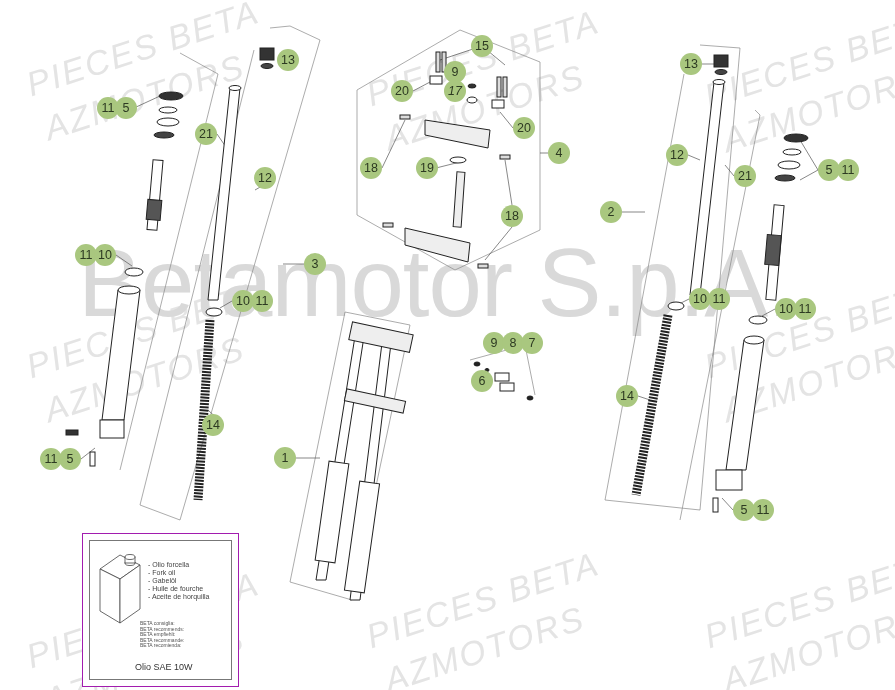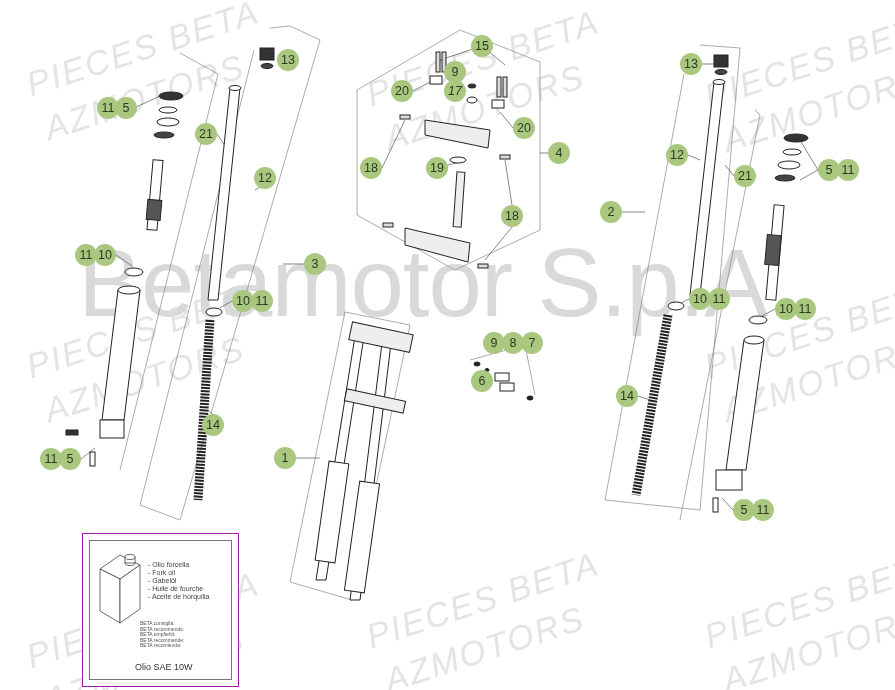--- a/index.html
+++ b/index.html
@@ -188,21 +188,21 @@
   <div class="badge" style="left:202px;top:414px;">14</div>
   <div class="badge" style="left:40px;top:448px;">11</div>
   <div class="badge" style="left:59px;top:448px;">5</div>
   <div class="badge" style="left:274px;top:447px;">1</div>
   <div class="badge" style="left:471px;top:35px;">15</div>
   <div class="badge" style="left:444px;top:61px;">9</div>
   <div class="badge" style="left:444px;top:80px;font-style:italic;">17</div>
   <div class="badge" style="left:391px;top:80px;">20</div>
   <div class="badge" style="left:513px;top:117px;">20</div>
   <div class="badge" style="left:360px;top:157px;">18</div>
-  <div class="badge" style="left:426px;top:157px;">19</div>
+  <div class="badge" style="left:416px;top:157px;">19</div>
   <div class="badge" style="left:548px;top:142px;">4</div>
   <div class="badge" style="left:501px;top:205px;">18</div>
   <div class="badge" style="left:483px;top:332px;">9</div>
   <div class="badge" style="left:502px;top:332px;">8</div>
   <div class="badge" style="left:521px;top:332px;">7</div>
   <div class="badge" style="left:471px;top:370px;">6</div>
   <div class="badge" style="left:680px;top:53px;">13</div>
   <div class="badge" style="left:666px;top:144px;">12</div>
   <div class="badge" style="left:734px;top:165px;">21</div>
   <div class="badge" style="left:818px;top:159px;">5</div>

